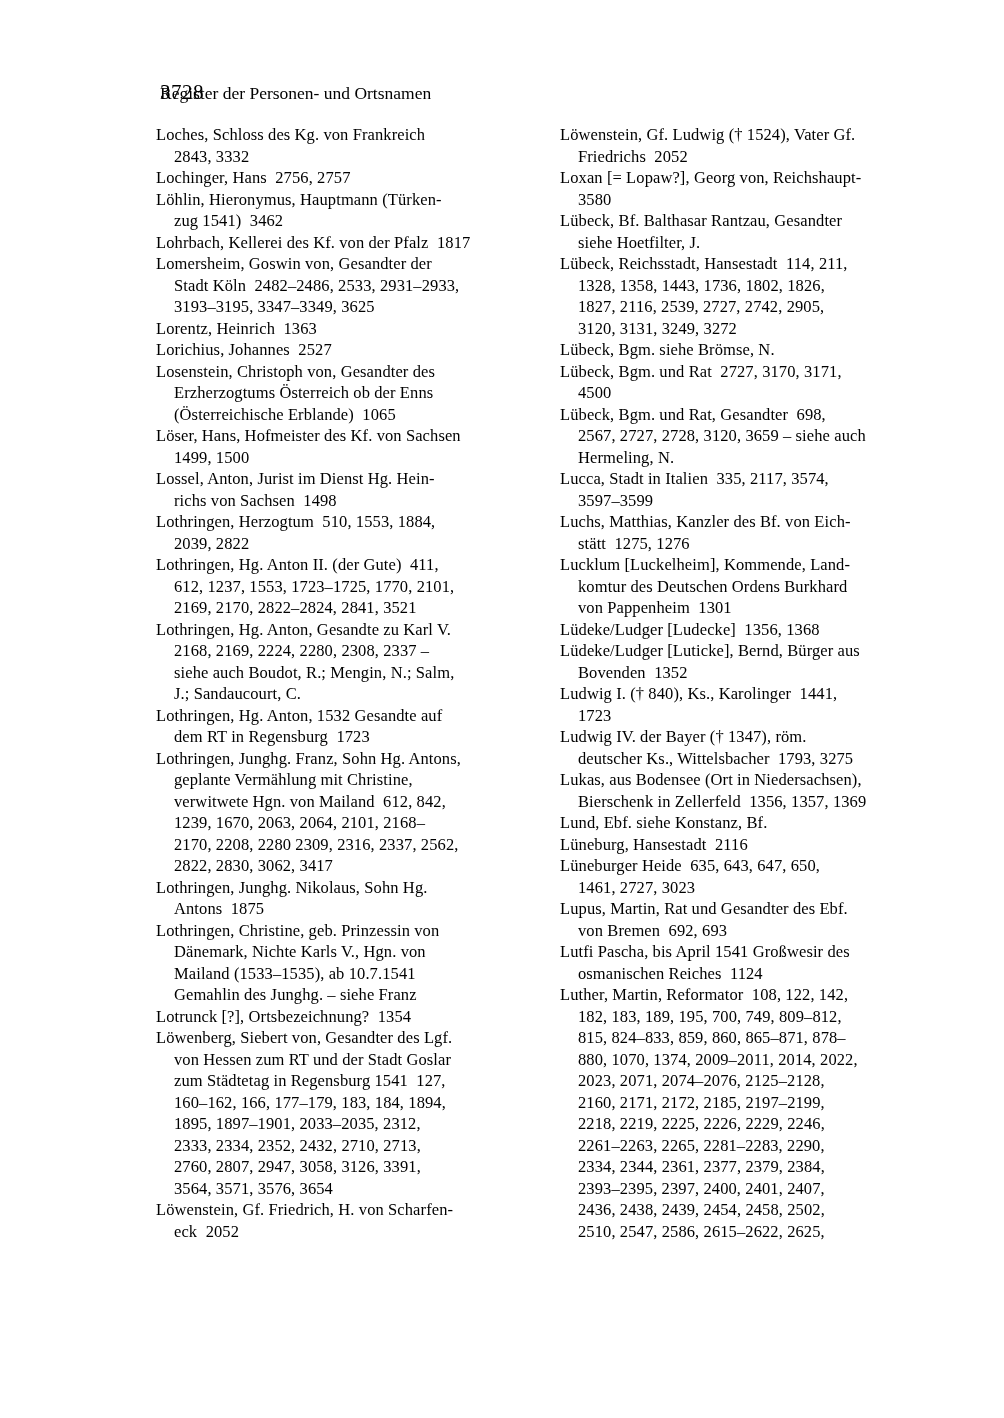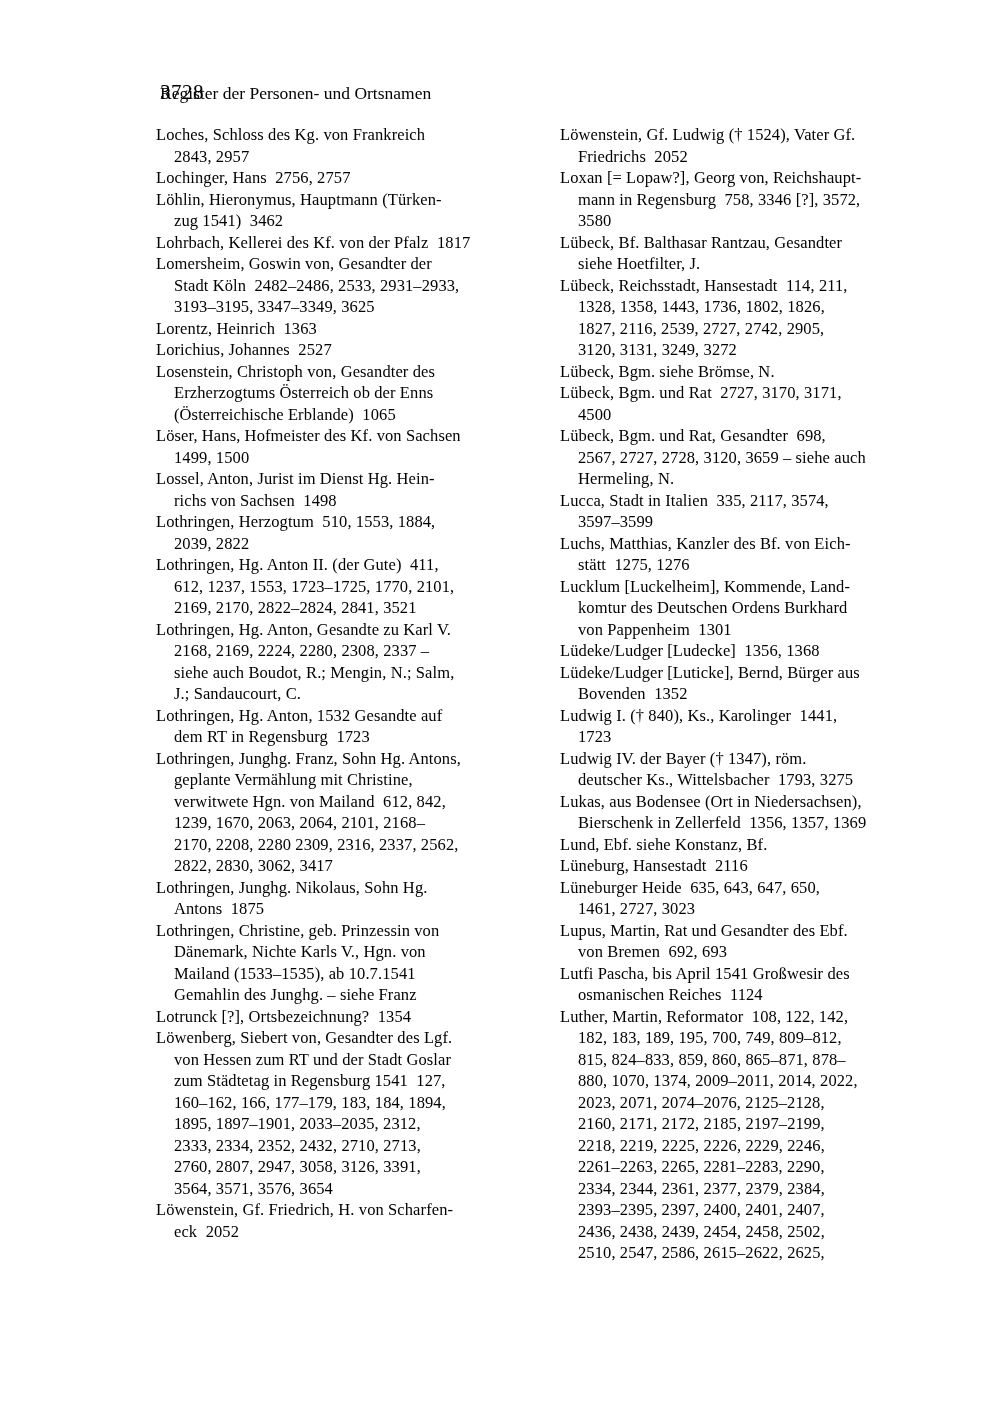--- a/index.html
+++ b/index.html
@@ -66,21 +66,21 @@
 
 <div class="page">
   <div class="page-header">
     <div class="page-number">3728</div>
     <div class="header-title">Register der Personen- und Ortsnamen</div>
   </div>
   <div class="columns">
     <div class="column" id="col-left">
         <div class="entry">
           <div class="line">Loches, Schloss des Kg. von Frankreich</div>
-          <div class="line cont">2843, 2957</div>
+          <div class="line cont">2843, 3332</div>
         </div>
         <div class="entry">
           <div class="line">Lochinger, Hans  2756, 2757</div>
         </div>
         <div class="entry">
           <div class="line">Löhlin, Hieronymus, Hauptmann (Türken-</div>
           <div class="line cont">zug 1541)  3462</div>
         </div>
         <div class="entry">
           <div class="line">Lohrbach, Kellerei des Kf. von der Pfalz  1817</div>
@@ -164,21 +164,20 @@
           <div class="line cont">eck  2052</div>
         </div>
       </div>
     <div class="column" id="col-right">
         <div class="entry">
           <div class="line">Löwenstein, Gf. Ludwig († 1524), Vater Gf.</div>
           <div class="line cont">Friedrichs  2052</div>
         </div>
         <div class="entry">
           <div class="line">Loxan [= Lopaw?], Georg von, Reichshaupt-</div>
-          <div class="line cont">mann in Regensburg  758, 3346 [?], 3572,</div>
           <div class="line cont">3580</div>
         </div>
         <div class="entry">
           <div class="line">Lübeck, Bf. Balthasar Rantzau, Gesandter</div>
           <div class="line cont">siehe Hoetfilter, J.</div>
         </div>
         <div class="entry">
           <div class="line">Lübeck, Reichsstadt, Hansestadt  114, 211,</div>
           <div class="line cont">1328, 1358, 1443, 1736, 1802, 1826,</div>
           <div class="line cont">1827, 2116, 2539, 2727, 2742, 2905,</div>

